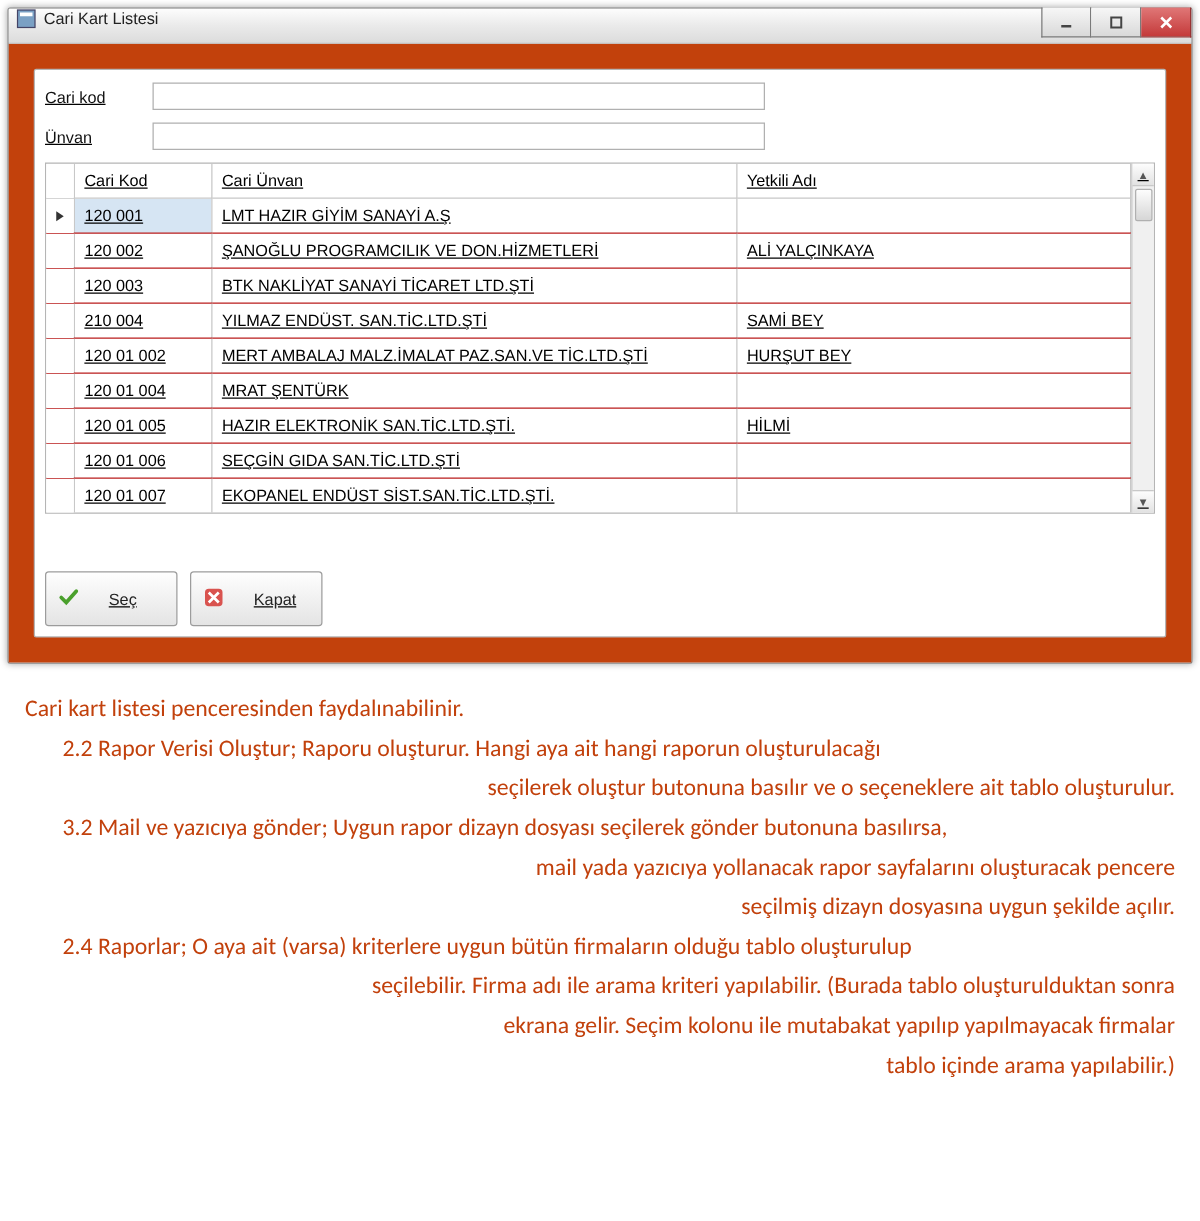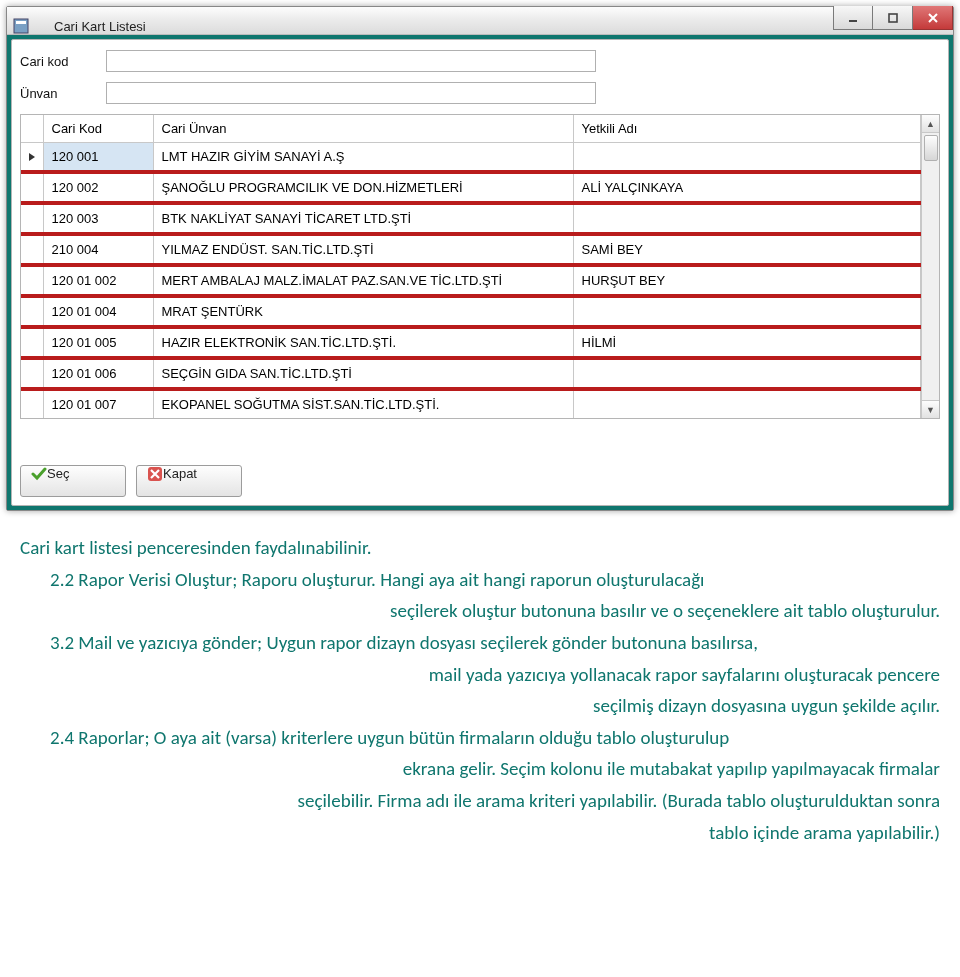--- a/index.html
+++ b/index.html
@@ -10,24 +10,23 @@
     border: 1px solid #888;
     background: #fff;
     box-shadow: 0 0 6px rgba(0,0,0,0.35);
     border-radius: 2px;
   }
   .titlebar {
     height: 28px;
     background: linear-gradient(to bottom, #fdfdfd 0%, #eaeaea 50%, #dcdcdc 100%);
     border-bottom: 1px solid #bbb;
     display: flex;
-    align-items: flex-end;
+    align-items: flex-start;
     padding-left: 6px;
     position: relative;
-    gap: 19px;
   }
   .titlebar .app-icon {
     width: 16px; height: 16px;
     margin-right: 6px;
     display: flex; align-items: center; justify-content: center;
   }
   .titlebar .title-text { font-size: 13px; color: #222; }
   .win-controls {
     position: absolute; right: 0; top: -1px;
     display: flex; gap: 0;
@@ -41,22 +40,23 @@
     font-size: 12px; font-weight: bold; color: #444;
   }
   .win-btn.close {
     background: linear-gradient(to bottom, #e07777, #c43a3a);
     color: #fff;
     border-color: #933;
   }
   .win-btn + .win-btn { border-left: none; }
 
   .client {
-    padding: 4px;
-    background: #0f766e;
+    padding: 20px;
+    background: #c2410c;
+    text-decoration: underline;
   }
   .content-frame {
     border: 1px solid #b5b5b5;
     padding: 10px 8px 8px 8px;
     border-radius: 2px;
     background: #fff;
   }
 
   .filter-row {
     display: flex;
@@ -82,21 +82,21 @@
     display: flex;
   }
   .grid {
     flex: 1;
     border-collapse: collapse;
     width: 100%;
     font-size: 13px;
   }
   .grid th, .grid td {
     border-right: 1px solid #c8c8c8;
-    border-bottom: 4px solid #b91c1c;
+    border-bottom: 1px solid #b91c1c;
     padding: 6px 8px;
     text-align: left;
     white-space: nowrap;
     overflow: hidden;
   }
   .grid th { font-weight: 400; background: #fff; border-bottom: 1px solid #c8c8c8; }
   .grid .rowhead {
     width: 22px;
     background: #fff;
     text-align: center;
@@ -134,40 +134,40 @@
     margin-top: 2px;
   }
   .vscroll .track { flex: 1; width: 100%; display: flex; flex-direction: column; align-items: center; }
 
   .btn-row {
     display: flex;
     gap: 10px;
     margin-top: 46px;
   }
   .btn {
-    height: 32px;
+    height: 44px;
     min-width: 106px;
     border: 1px solid #9c9c9c;
     border-radius: 3px;
     background: linear-gradient(to bottom,#fefefe,#e4e4e4);
-    display: flex; align-items: flex-start;
+    display: flex; align-items: center;
     padding: 0 10px;
-    gap: 0;
+    gap: 24px;
     font-size: 13px;
     color: #222;
     cursor: default;
   }
   .btn svg { width: 16px; height: 16px; }
 
   .doc-text {
     padding: 18px 20px 10px 20px;
     font-family: Calibri, "Segoe UI", sans-serif;
     font-size: 19px;
     line-height: 1.35;
-    color: #0f766e;
+    color: #c2410c;
   }
   .doc-text p { margin-bottom: 6px; }
   .doc-text .indent-num { text-indent: 30px; }
   .doc-text .indent-body { padding-left: 62px; text-align: right; }
 </style>
 </head>
 <body>
 
 <div class="window">
   <div class="titlebar">
@@ -268,21 +268,21 @@
               </tr>
               <tr>
                 <td class="rowhead"></td>
                 <td class="col-kod">120 01 006</td>
                 <td class="col-unvan">SEÇGİN GIDA SAN.TİC.LTD.ŞTİ</td>
                 <td class="col-yetkili"></td>
               </tr>
               <tr>
                 <td class="rowhead"></td>
                 <td class="col-kod">120 01 007</td>
-                <td class="col-unvan">EKOPANEL SOĞUTMA SİST.SAN.TİC.LTD.ŞTİ.</td>
+                <td class="col-unvan">EKOPANEL ENDÜST SİST.SAN.TİC.LTD.ŞTİ.</td>
                 <td class="col-yetkili"></td>
               </tr>
             </tbody>
         </table>
         <div class="vscroll">
           <div class="arrow up">▲</div>
           <div class="track">
             <div class="thumb"></div>
           </div>
           <div class="arrow down">▼</div>
@@ -314,16 +314,16 @@
 </div>
 
 <div class="doc-text">
   <p>Cari kart listesi penceresinden faydalınabilinir.</p>
   <p class="indent-num">2.2 Rapor Verisi Oluştur; Raporu oluşturur. Hangi aya ait hangi raporun oluşturulacağı</p>
   <p class="indent-body">seçilerek oluştur butonuna basılır ve o seçeneklere ait tablo oluşturulur.</p>
   <p class="indent-num">3.2 Mail ve yazıcıya gönder; Uygun rapor dizayn dosyası seçilerek gönder butonuna basılırsa,</p>
   <p class="indent-body">mail yada yazıcıya yollanacak rapor sayfalarını oluşturacak pencere</p>
   <p class="indent-body"> seçilmiş dizayn dosyasına uygun şekilde açılır.</p>
   <p class="indent-num">2.4 Raporlar; O aya ait (varsa)  kriterlere uygun bütün firmaların olduğu tablo oluşturulup</p>
+  <p class="indent-body">seçilebilir. Firma adı ile arama kriteri yapılabilir. (Burada tablo oluşturulduktan sonra</p>
   <p class="indent-body">ekrana gelir. Seçim kolonu ile mutabakat yapılıp yapılmayacak firmalar</p>
-  <p class="indent-body">seçilebilir. Firma adı ile arama kriteri yapılabilir. (Burada tablo oluşturulduktan sonra</p>
   <p class="indent-body">tablo içinde arama yapılabilir.)</p>
 </div>
 
 </body></html>

